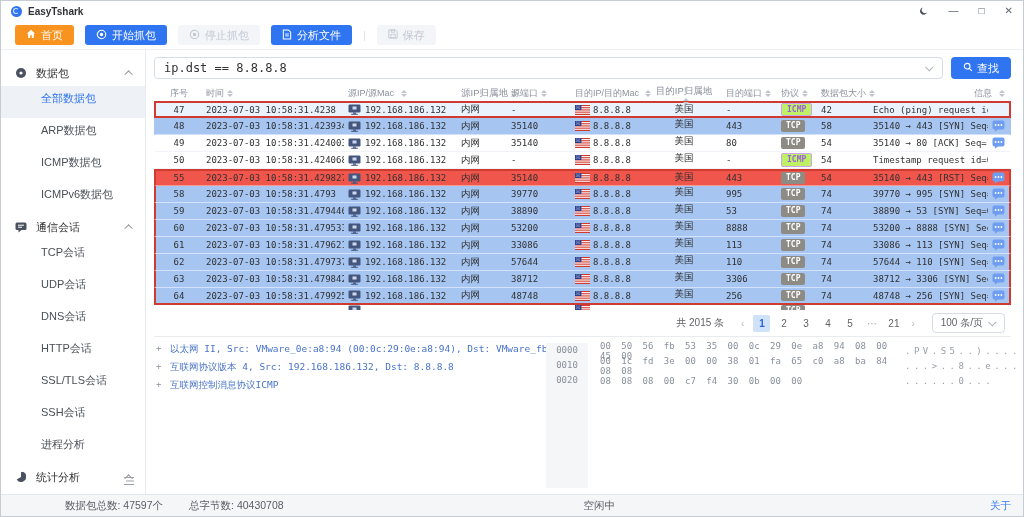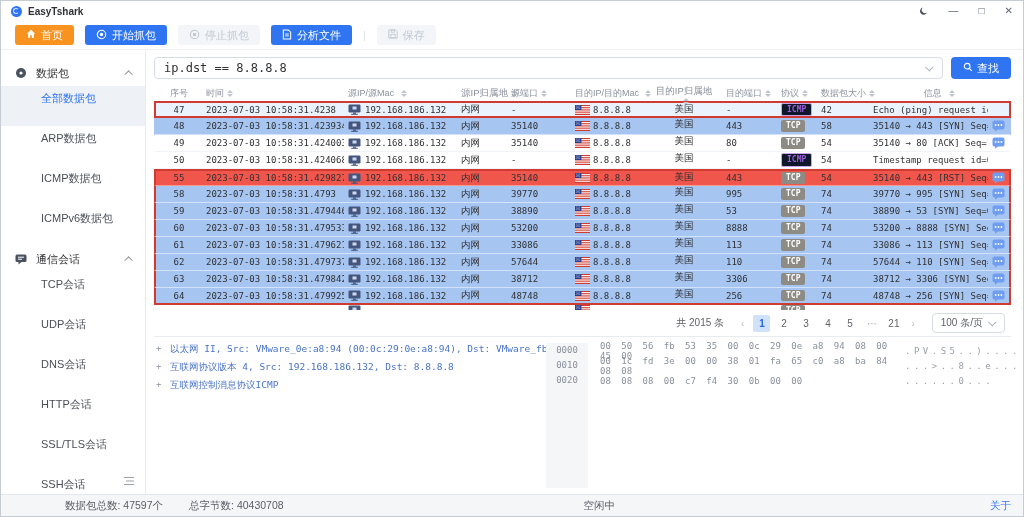--- a/index.html
+++ b/index.html
@@ -33,21 +33,21 @@
 
   
   .body{ display:flex; height:444px; }
   .sidebar{ width:145px; border-right:1px solid #e8ebf0; position:relative; padding-top:10px;
             background:#fff; flex:0 0 auto;}
   .sec-h{ height:26px; display:flex; align-items:center; padding:0 12px 0 14px; gap:8px;
           font-size:11px; color:#303133; cursor:pointer; }
   .sec-ic{ width:13px; height:13px; display:flex; align-items:center; }
   .sec-caret{ margin-left:auto; width:6px; height:6px; border-left:1.5px solid #909399;
               border-top:1.5px solid #909399; transform:rotate(45deg) translateY(2px); }
-  .s-item{ height:40px; line-height:24px; padding-left:40px; font-size:11px; color:#4a4f57;
+  .s-item{ height:32px; line-height:24px; padding-left:40px; font-size:11px; color:#4a4f57;
            cursor:pointer; white-space:nowrap; }
   .s-item.active{ color:#2f74f0; background:#eef1f6; }
   .sb-collapse{ position:absolute; bottom:6px; right:8px; width:16px; height:14px;
                 display:flex; align-items:center; justify-content:center; cursor:pointer; }
 
   .main{ flex:1; padding:7px 12px 0 8px; position:relative; overflow:hidden; }
 
   
   .filterbar{ display:flex; gap:8px; margin-bottom:6px; }
   .f-input{ flex:1; height:22px; border:1px solid #d7dce4; border-radius:4px; display:flex;
@@ -84,26 +84,26 @@
   .c-num{ width:46px; justify-content:center; }
   .c-time{ width:142px; }
   .c-src{ width:113px; gap:4px; }
   .c-srcloc{ width:50px; font-size:9.5px; }
   .c-srcport{ width:64px; }
   .c-dst{ width:75px; gap:3px; }
   .c-dstloc{ width:76px; font-size:9.5px;flex-direction:column; }
   .c-dstport{ width:55px; }
   .c-proto{ width:40px; overflow:visible; }
   .c-size{ width:52px; }
-  .c-info{ flex:1; justify-content:center; gap:4px; }
+  .c-info{ flex:1; justify-content:flex-end; gap:4px; }
   .info-t{ overflow:hidden; white-space:nowrap; }
   .badge{ font-size:8px; font-weight:700; padding:1px 5px; border-radius:2px;
           font-family:"DejaVu Sans Mono", monospace; line-height:1.2; }
   .badge-tcp{ background:#8e8b85; color:#fff; }
-  .badge-icmp{ background:#0f172a; color:#9a5fd8; border:1px solid #cba4ef; }
+  .badge-icmp{ background:#bef264; color:#9a5fd8; border:1px solid #cba4ef; }
   .cmt{ flex:0 0 auto; display:flex; }
   .pc-ic, .flag{ flex:0 0 auto; display:flex; }
 
   
   .pagination{ height:26px; display:flex; align-items:center; justify-content:flex-end; gap:5px;
                font-size:10px; color:#606266; padding-right:6px; }
   .pg-total{ margin-right:8px; }
   .pg-arrow{ color:#b4bac4; padding:0 4px; cursor:pointer; }
   .pg{ min-width:17px; height:17px; display:flex; align-items:center; justify-content:center;
        border-radius:2px; cursor:pointer; }

